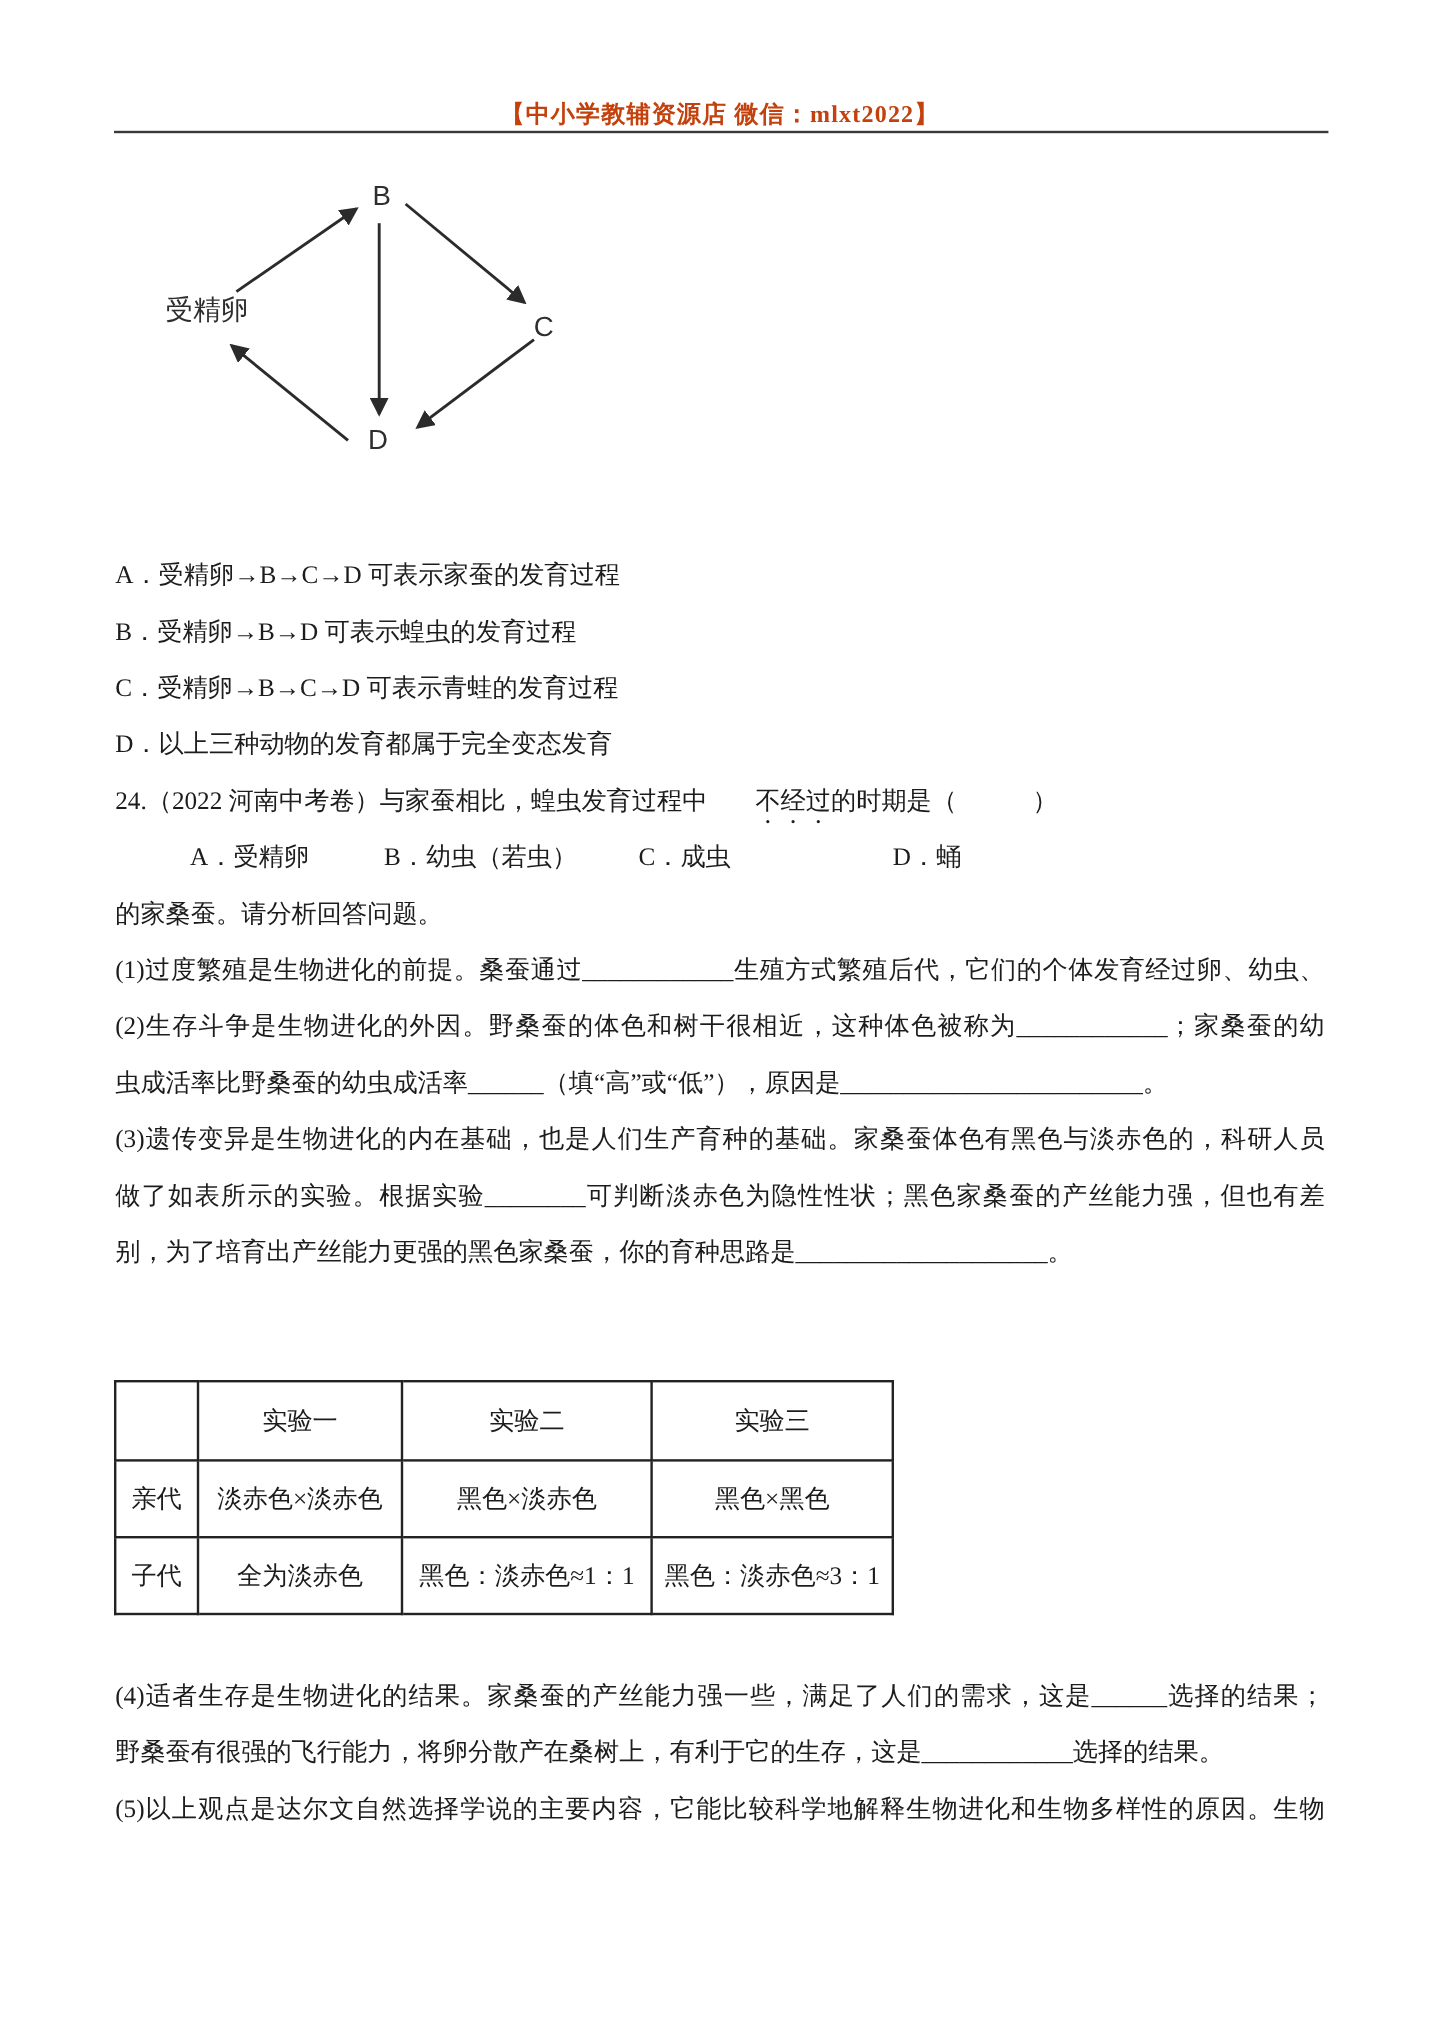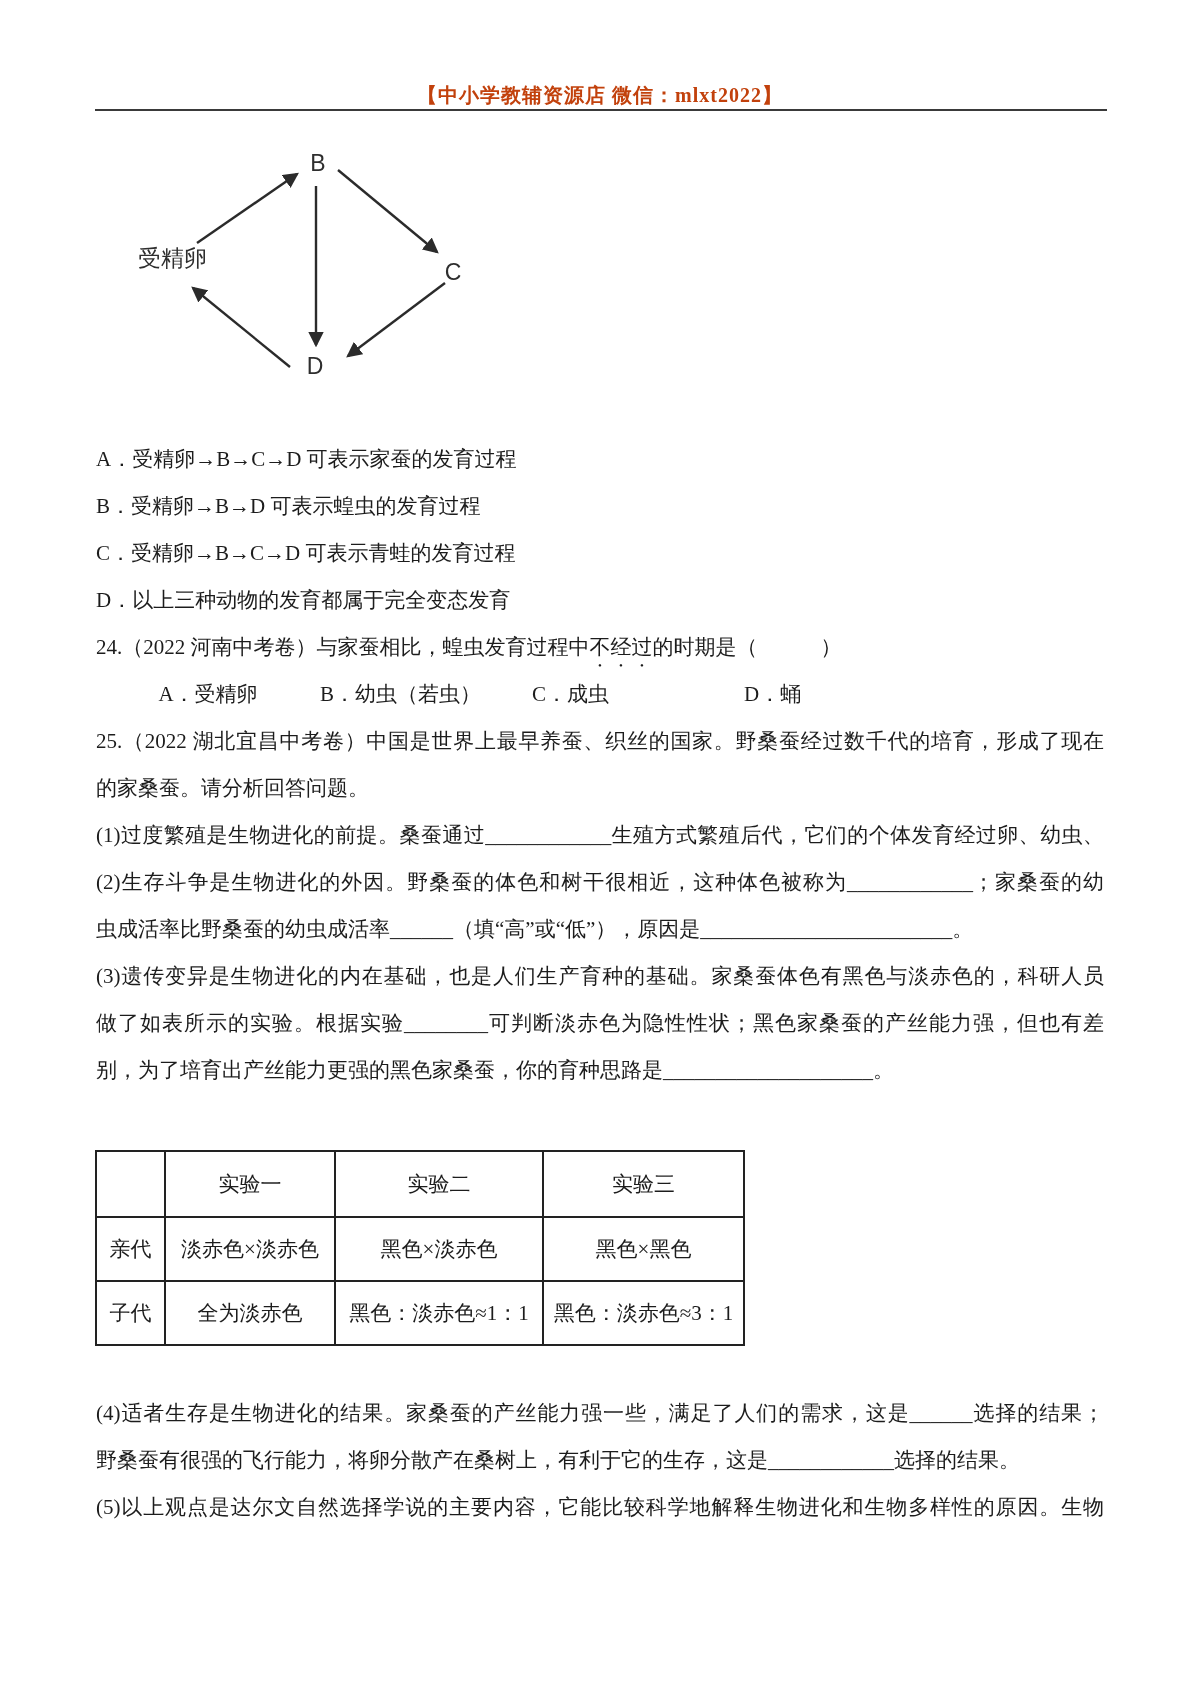--- a/index.html
+++ b/index.html
@@ -28,33 +28,34 @@
   .diagram text{fill:#2e2e2e;font-family:"Liberation Sans","DejaVu Sans",sans-serif;}
   .diagram .cjk{font-size:23px;}
   .diagram .lbl{font-size:23px;}
   .diagram line{stroke:#2b2b2b;stroke-width:2.4;}
   
   .textblock{
     position:absolute;left:0;width:1200px;
     padding:0 96px;box-sizing:border-box;
     font-size:21px;
   }
-  .tb1{top:436px;}
+  .tb1{top:456px;}
   .tb2{top:1390px;}
   .line{height:47px;line-height:47px;white-space:nowrap;}
   .line.fill{
     white-space:normal;
     text-align:justify;
     text-align-last:justify;
   }
   .emph{
     -webkit-text-emphasis:filled dot #1c1c1c;
     text-emphasis:filled dot #1c1c1c;
     -webkit-text-emphasis-position:under right;
     text-emphasis-position:under right;
+    margin-left:40px;
   }
   .w1{display:inline-block;width:224px;text-align:center;}
   .w2{display:inline-block;width:212px;}
   .w3{display:inline-block;width:212px;}
   
   .exp-table{
     position:absolute;left:95px;top:1150px;
     border-collapse:collapse;table-layout:fixed;
     width:640px;
     font-size:21px;color:#1c1c1c;
@@ -100,21 +101,20 @@
     <div class="line">A．受精卵→B→C→D 可表示家蚕的发育过程</div>
     <div class="line">B．受精卵→B→D 可表示蝗虫的发育过程</div>
     <div class="line">C．受精卵→B→C→D 可表示青蛙的发育过程</div>
     <div class="line">D．以上三种动物的发育都属于完全变态发育</div>
 
     <div class="line"><span>24.（2022 河南中考卷）与家蚕相比，蝗虫发育过程中</span><span class="emph">不经过</span><span>的时期是（　　　）</span></div>
     <div class="line">
       <span class="w1">A．受精卵</span><span class="w2">B．幼虫（若虫）</span><span class="w3">C．成虫</span><span>D．蛹</span>
     </div>
 
-    <div class="line fill">25.（2022 湖北宜昌中考卷）中国是世界上最早养蚕、织丝的国家。野桑蚕经过数千代的培育，形成了现在</div>
     <div class="line">的家桑蚕。请分析回答问题。</div>
     <div class="line fill">(1)过度繁殖是生物进化的前提。桑蚕通过____________生殖方式繁殖后代，它们的个体发育经过卵、幼虫、</div>
     <div class="line fill">(2)生存斗争是生物进化的外因。野桑蚕的体色和树干很相近，这种体色被称为____________；家桑蚕的幼</div>
     <div class="line">虫成活率比野桑蚕的幼虫成活率______（填“高”或“低”），原因是________________________。</div>
     <div class="line fill">(3)遗传变异是生物进化的内在基础，也是人们生产育种的基础。家桑蚕体色有黑色与淡赤色的，科研人员</div>
     <div class="line fill">做了如表所示的实验。根据实验________可判断淡赤色为隐性性状；黑色家桑蚕的产丝能力强，但也有差</div>
     <div class="line">别，为了培育出产丝能力更强的黑色家桑蚕，你的育种思路是____________________。</div>
   </div>
 
   <table class="exp-table">

